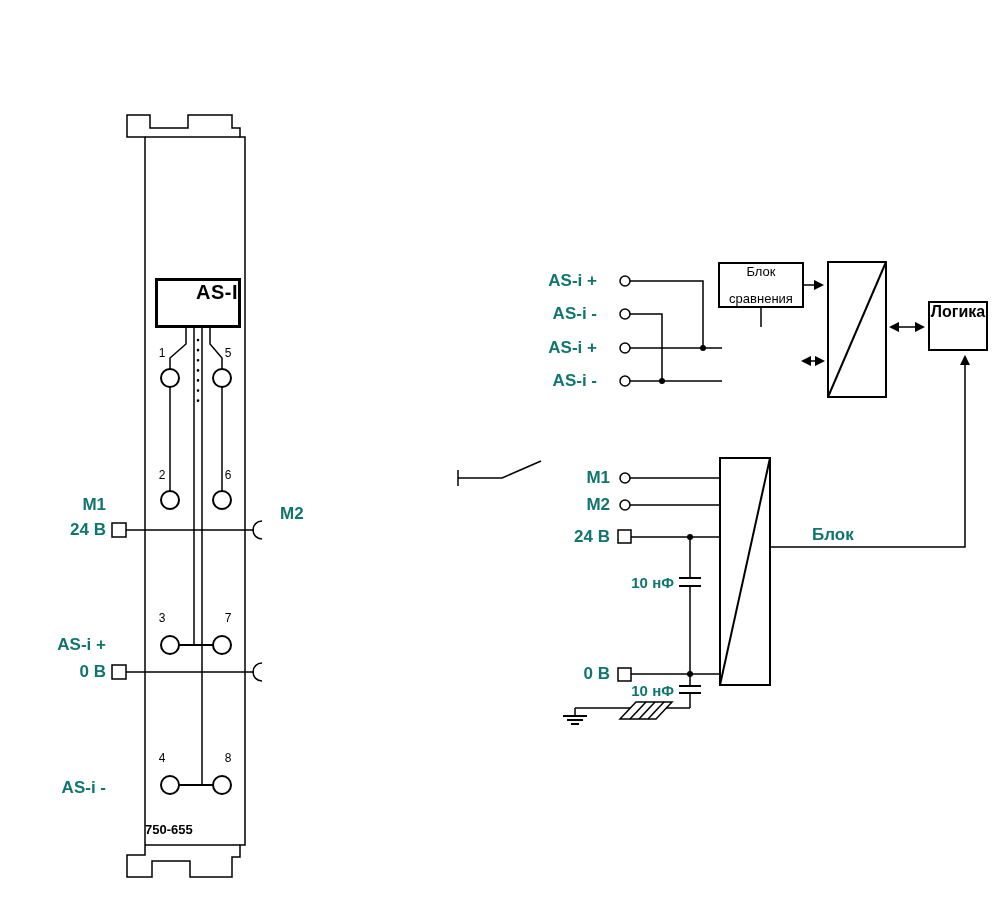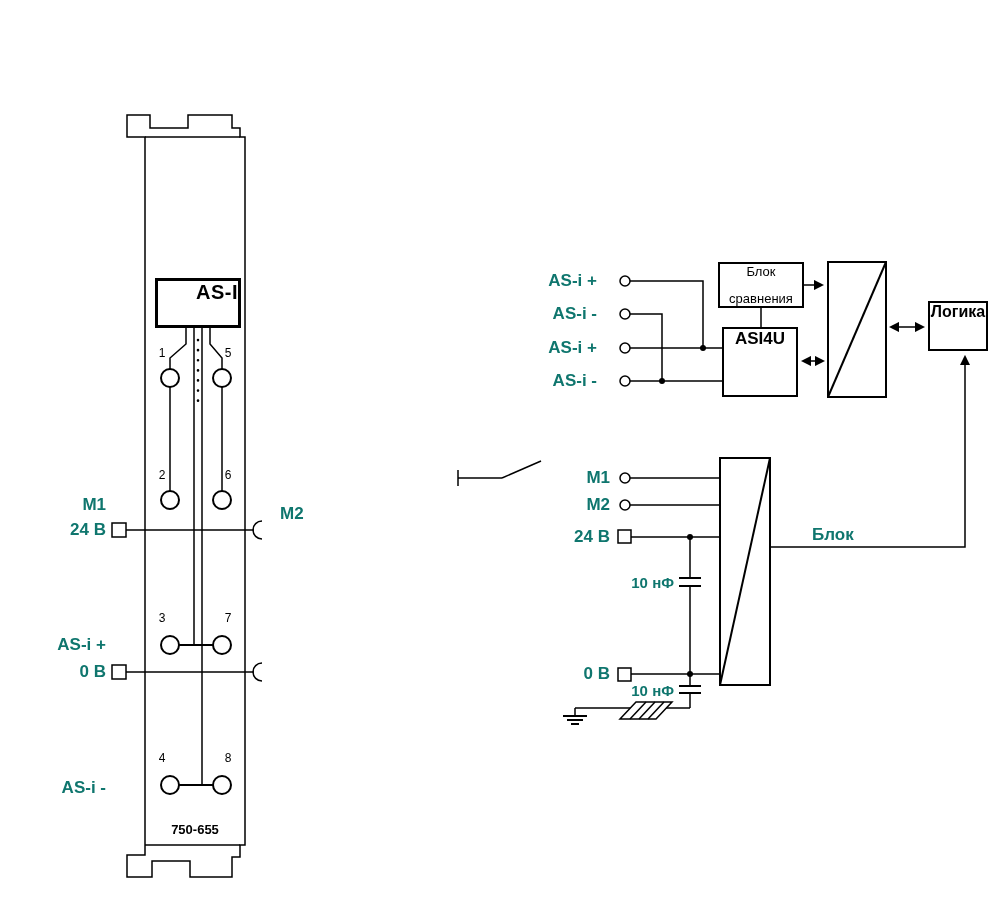--- a/index.html
+++ b/index.html
@@ -8,21 +8,21 @@
   .canvas { position:relative; width:1000px; height:902px; background:#ffffff; overflow:hidden; }
   .wires { position:absolute; left:0; top:0; }
   .lbl { position:absolute; font-weight:700; font-size:17px; line-height:20px; white-space:nowrap; color:#0f766e; }
   .ra { text-align:right; }
   .num { position:absolute; font-size:12px; line-height:14px; width:14px; text-align:center; font-weight:400; color:#000; }
   .box { position:absolute; border:2px solid #000; background:#fff; display:flex; flex-direction:column; align-items:center; justify-content:space-between; text-align:center; }
   .chip { border-width:3px; font-size:20px; font-weight:700; letter-spacing:0.5px; }
   .comp { font-size:13px; line-height:15px; font-weight:400; }
   .asi4u { font-size:17px; font-weight:700; }
   .logic { font-size:16px; font-weight:700; }
-  .model { position:absolute; font-size:13px; font-weight:700; text-align:center; }
+  .model { position:absolute; font-size:13px; font-weight:700; text-align:left; }
   .cap { font-size:15px; line-height:17px; }
 </style>
 </head>
 <body>
 
 <div class="canvas">
 
   <svg class="wires" width="1000" height="902" viewBox="0 0 1000 902">
     <defs>
       <marker id="arr" viewBox="0 0 10 10" refX="8" refY="5" markerWidth="7" markerHeight="7" orient="auto-start-reverse">
@@ -153,23 +153,20 @@
 
   <div class="lbl ra" style="right:403px;top:271px;">AS-i +</div>
   <div class="lbl ra" style="right:403px;top:304px;">AS-i -</div>
   <div class="lbl ra" style="right:403px;top:338px;">AS-i +</div>
   <div class="lbl ra" style="right:403px;top:371px;">AS-i -</div>
 
   <div class="box comp" style="left:718px;top:262px;width:86px;height:46px;">
     <span>Блок</span>
     <span>сравнения</span>
   </div>
-  <div class="box asi4u" style="left:722px;top:327px;width:76px;height:70px;">
-    <span>ASI4U</span>
-  </div>
   <div class="box logic" style="left:928px;top:301px;width:60px;height:50px;">
     <span>Логика</span>
   </div>
 
   <div class="lbl ra" style="right:390px;top:468px;">M1</div>
   <div class="lbl ra" style="right:390px;top:495px;">M2</div>
   <div class="lbl ra" style="right:390px;top:527px;">24 В</div>
   <div class="lbl ra" style="right:390px;top:664px;">0 В</div>
 
   <div class="lbl" style="left:812px;top:525px;">Блок</div>

